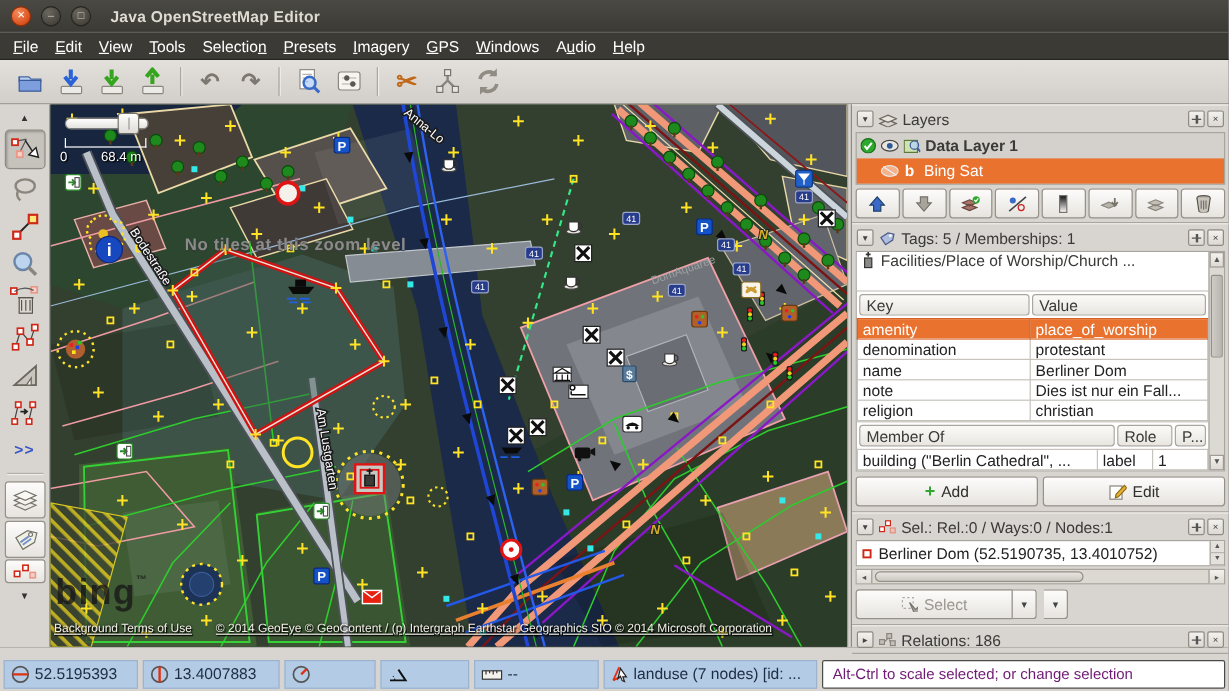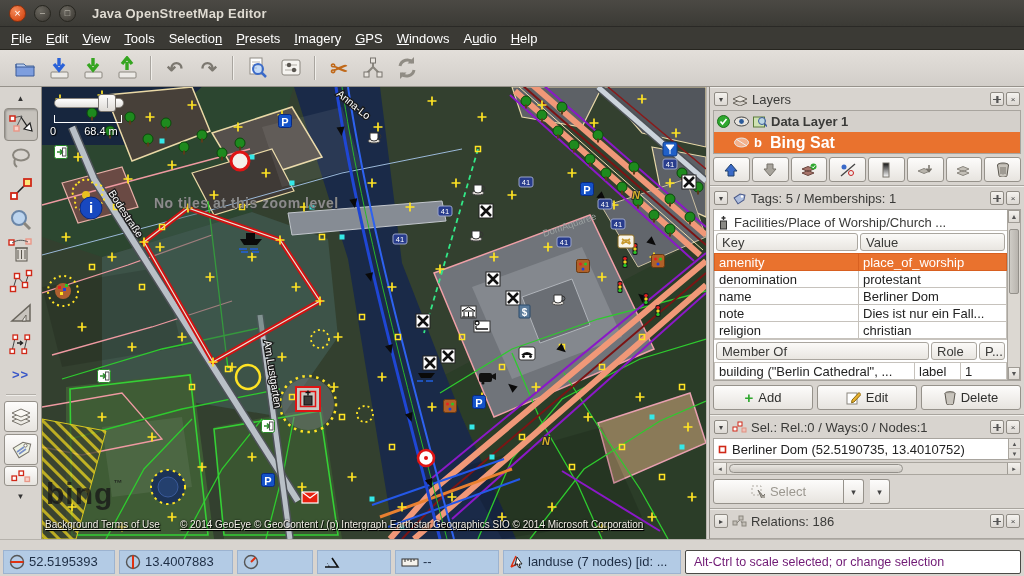--- a/index.html
+++ b/index.html
@@ -66,26 +66,26 @@
   .sqbtn{width:14px;height:14px;min-width:14px;border:1px solid #8f8b84;background:linear-gradient(#f4f2ee,#dcd8d3);
          font-size:8px;display:flex;align-items:center;justify-content:center;color:#444;border-radius:2px;}
   .phead .right{margin-left:auto;display:flex;gap:2px;}
   .rbtn{background:linear-gradient(#fdfcfb,#e7e4df);border:1px solid #96928b;border-radius:3px;
         display:flex;align-items:center;justify-content:center;gap:5px;color:#2f2f2d;}
   
   .layer-list{margin:0 3px;border:1px solid #a8a49e;background:#d4d0cb;}
   .layer-row{height:21px;display:flex;align-items:center;gap:4px;padding:0 3px;white-space:nowrap;}
   .layer-row.sel{background:#e9722e;color:#fff;}
   .layer-row .lname{font-weight:bold;}
-  .layer-row.sel .lname{font-weight:bold;font-size:16px;}
+  .layer-row.sel .lname{font-weight:normal;font-size:13px;}
   .layer-btns{display:flex;gap:2px;margin:3px;}
   .layer-btns .rbtn{flex:1;height:25px;}
   
   .tags-body{position:relative;margin:0 3px;border:1px solid #a8a49e;background:#fff;padding-right:13px;}
-  .preset-row{height:21px;display:flex;align-items:flex-end;gap:5px;padding:0 4px;border-bottom:1px solid #c8c4be;
+  .preset-row{height:33px;display:flex;align-items:flex-start;gap:5px;padding:0 4px;border-bottom:1px solid #c8c4be;
               white-space:nowrap;overflow:hidden;}
   .kv-head{display:flex;gap:2px;padding:2px 2px;text-align:right;}
   .kv-head .hdr{height:18px;border:1px solid #aaa69f;border-radius:3px;background:linear-gradient(#fbfaf8,#e9e6e1);
                 padding:0 5px;display:flex;align-items:center;color:#3a3a38;}
   .hdr.key{width:142px;}
   .hdr.val{flex:1;}
   table.kv{border-collapse:collapse;width:100%;table-layout:fixed;font-size:13px;}
   table.kv td{border:1px solid #c6c2bc;padding:0 4px;height:17px;white-space:nowrap;overflow:hidden;color:#222;}
   table.kv td.k{width:144px;}
   tr.sel td{background:#e9722e;color:#fff;border-color:#d86020;}
@@ -987,27 +987,20 @@
             <span style="color:#2fa82f;font-weight:bold;font-size:15px;">+</span>
             <span>Add</span>
           </div>
           <div class="rbtn">
             <svg width="15" height="14">
               <rect x="1" y="2" width="10" height="11" fill="#fff" stroke="#8a867e"></rect>
               <path d="M6,9 L13,1.5 L15,3.5 L8,11 L5.5,11.8 Z" fill="#e8b030" stroke="#8a6a10"></path>
             </svg>
             <span>Edit</span>
           </div>
-          <div class="rbtn">
-            <svg width="12" height="14">
-              <ellipse cx="6" cy="2.5" rx="5" ry="1.8" fill="#b8b4ac" stroke="#5a564e"></ellipse>
-              <path d="M1,2.5 L2.5,12.5 a3.5,1.6 0 0 0 7,0 L11,2.5" fill="#c8c4bc" stroke="#5a564e"></path>
-            </svg>
-            <span>Delete</span>
-          </div>
         </div>
       </div>
 
       <div class="panel">
         <div class="phead">
           <div class="sqbtn">▾</div>
           <svg width="15" height="12">
             <rect x="1" y="6" width="4" height="4" fill="#fff" stroke="#d02818"></rect>
               <rect x="6" y="1" width="4" height="4" fill="#fff" stroke="#d02818"></rect>
               <rect x="10" y="7" width="4" height="4" fill="#f0c0b8" stroke="#e09080"></rect>

